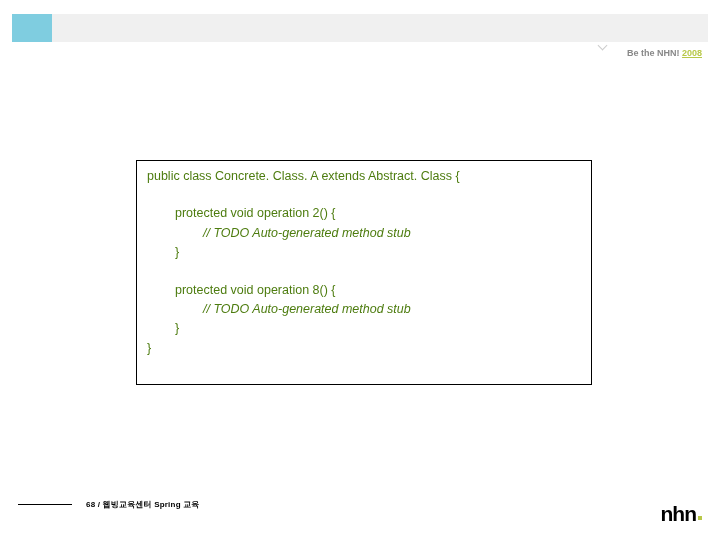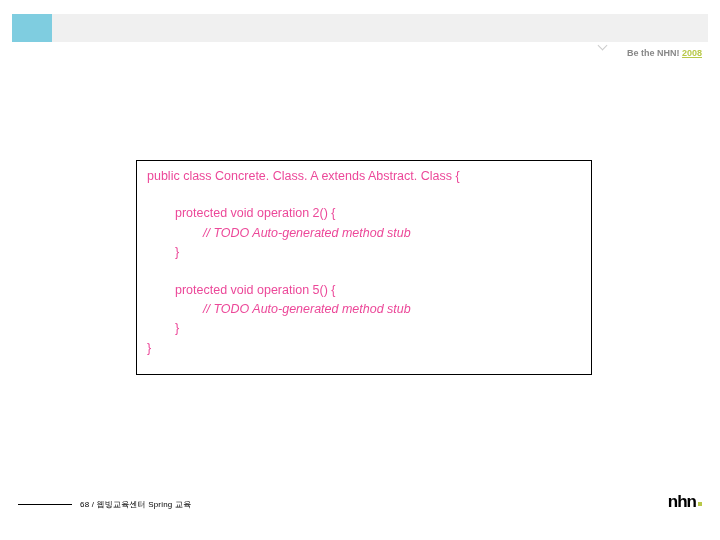--- a/index.html
+++ b/index.html
@@ -49,52 +49,53 @@
     border-left: 1px solid #ccc;
     border-bottom: 1px solid #ccc;
     transform: rotate(-45deg);
   }
   .code-box {
     position: absolute;
     top: 160px;
     left: 136px;
     width: 456px;
     border: 1px solid #000;
-    padding: 6px 10px 16px 10px;
+    padding: 6px 10px 26px 10px;
     box-sizing: border-box;
     font-family: Arial, sans-serif;
     font-size: 12.5px;
     line-height: 1.55;
-    color: #ec4899;
+    color: #4d7c0f;
   }
   .code-box .ind1 { padding-left: 28px; }
   .code-box .ind2 { padding-left: 56px; font-style: italic; }
   .code-box .blank { height: 18px; }
   .footer-line {
     position: absolute;
     left: 18px;
     bottom: 35px;
     width: 54px;
     height: 1px;
     background: #000;
   }
   .footer-text {
     position: absolute;
-    left: 80px;
+    left: 86px;
     bottom: 30px;
     font-size: 8px;
     color: #000;
     letter-spacing: 0.2px;
+    font-weight: bold;
   }
   .logo {
     position: absolute;
     right: 18px;
-    bottom: 28px;
+    bottom: 14px;
     font-family: Arial, sans-serif;
-    font-size: 17px;
+    font-size: 21px;
     font-weight: 900;
     letter-spacing: -1px;
     color: #000;
   }
   .logo .dot {
     display: inline-block;
     width: 4px;
     height: 4px;
     background: #b8c848;
     margin-left: 2px;
@@ -111,21 +112,21 @@
   <span>Be the NHN! </span><span class="year">2008</span>
 </div>
 
 <div class="code-box">
   <div>public class Concrete. Class. A extends Abstract. Class {</div>
   <div class="blank"></div>
   <div class="ind1">protected void operation 2() {</div>
   <div class="ind2">// TODO Auto-generated method stub</div>
   <div class="ind1">}</div>
   <div class="blank"></div>
-  <div class="ind1">protected void operation 5() {</div>
+  <div class="ind1">protected void operation 8() {</div>
   <div class="ind2">// TODO Auto-generated method stub</div>
   <div class="ind1">}</div>
   <div>}</div>
 </div>
 
 <div class="footer-line"></div>
 <div class="footer-text">68 / 웹빙교육센터 Spring 교육</div>
 <div class="logo">
   <span>nhn</span><span class="dot"></span>
 </div>

